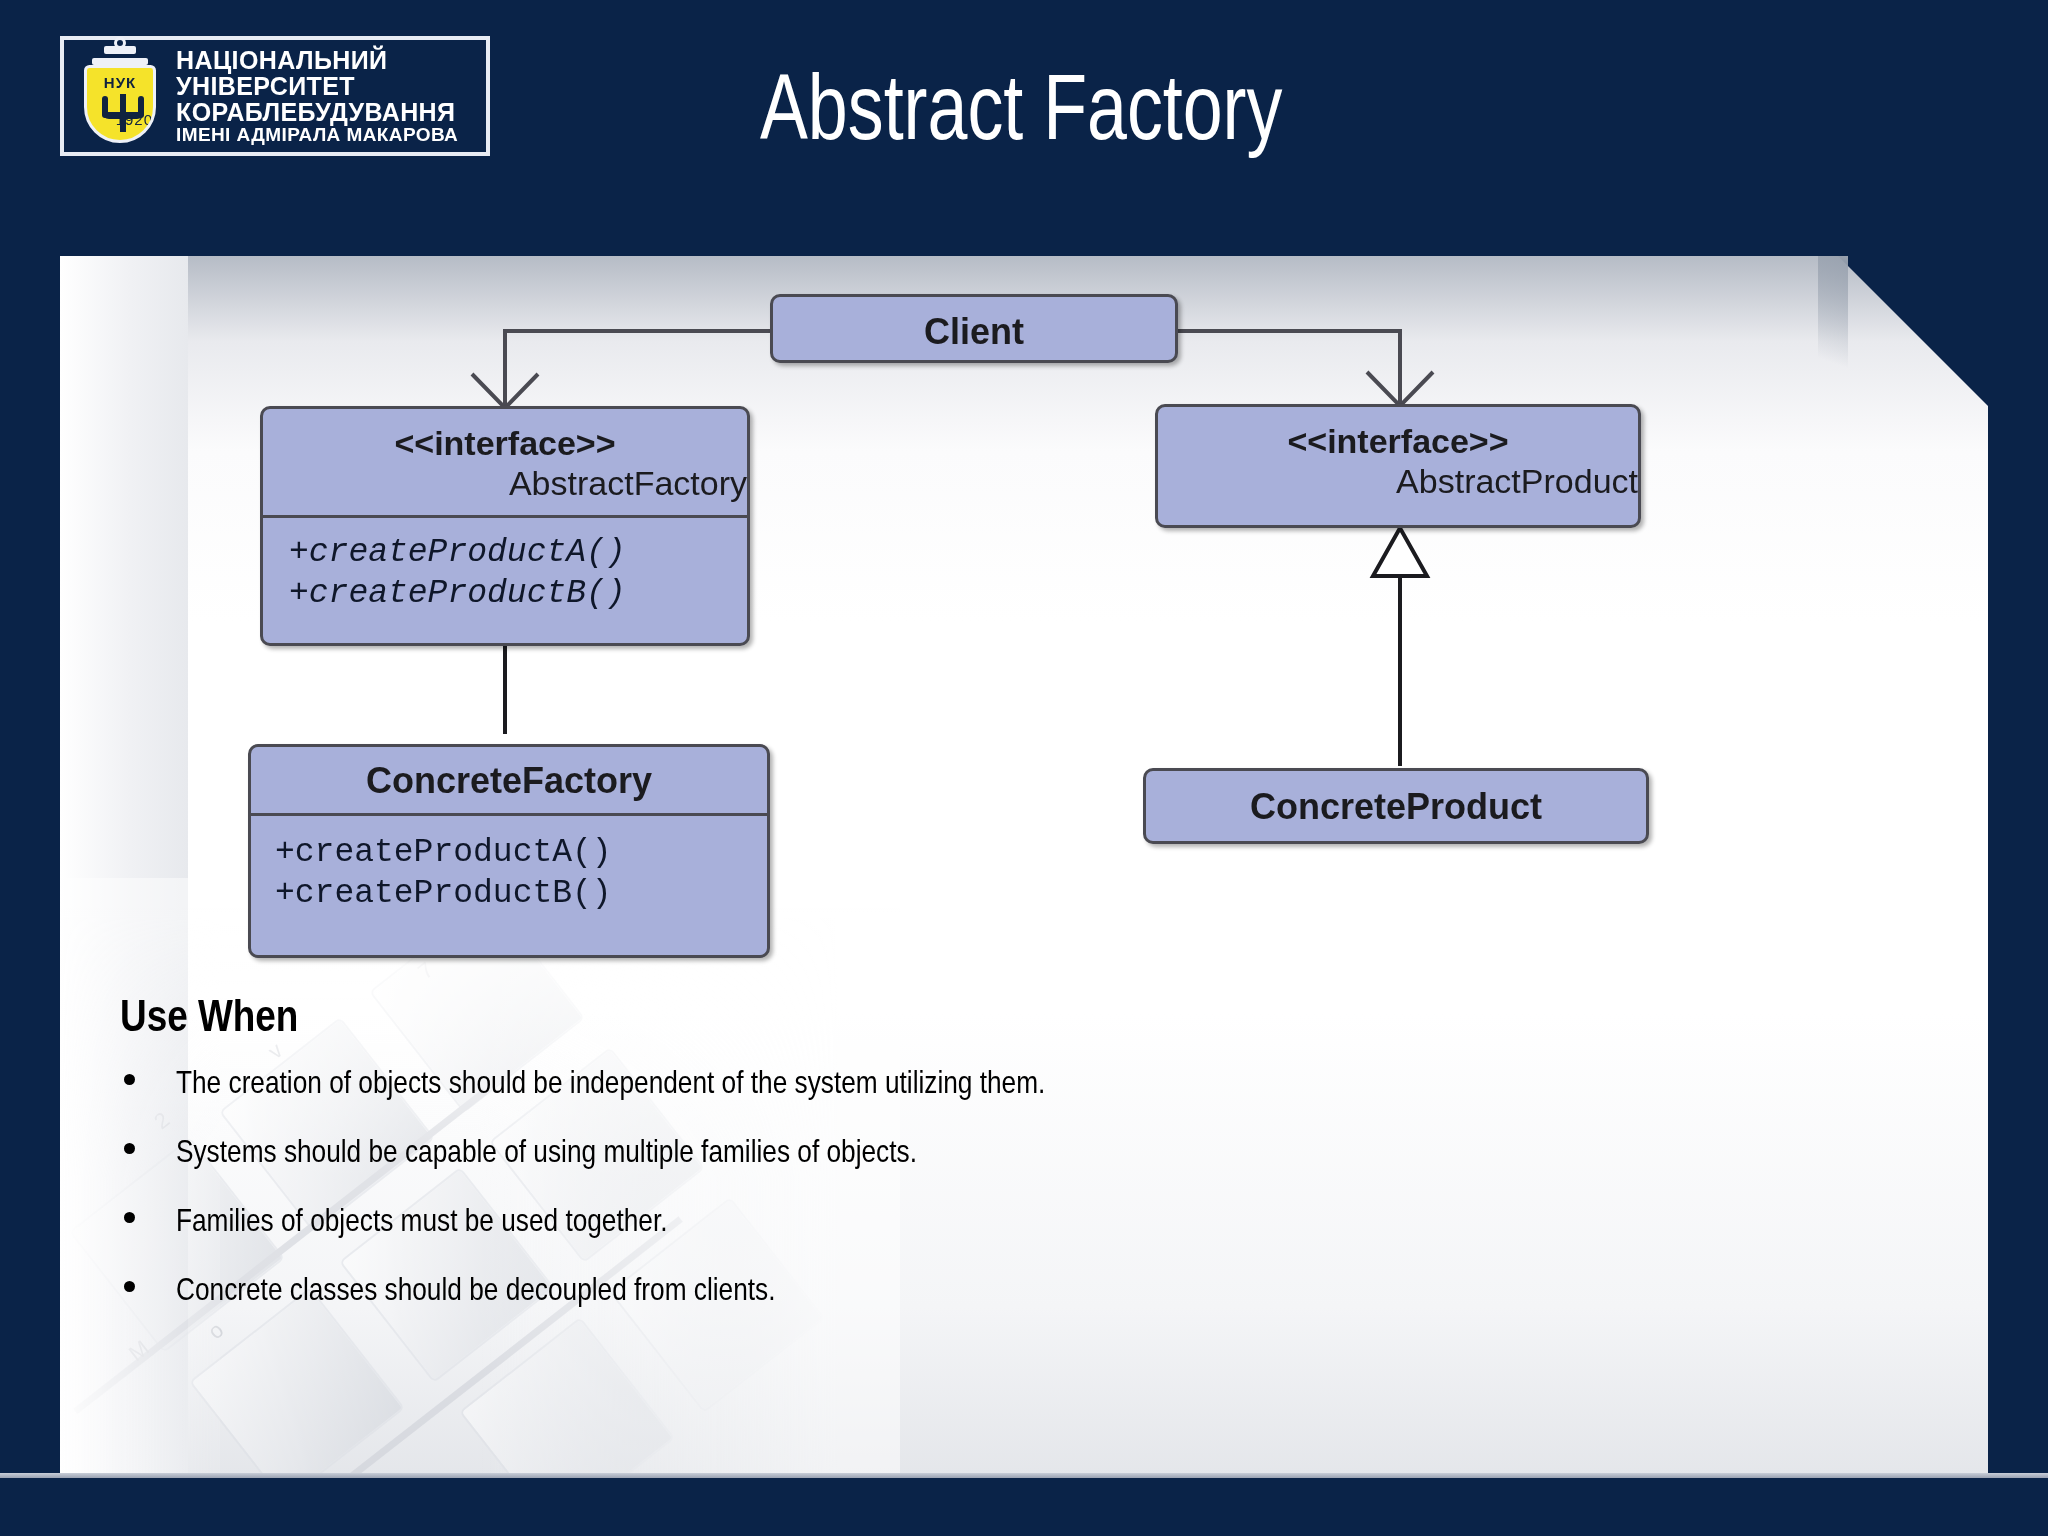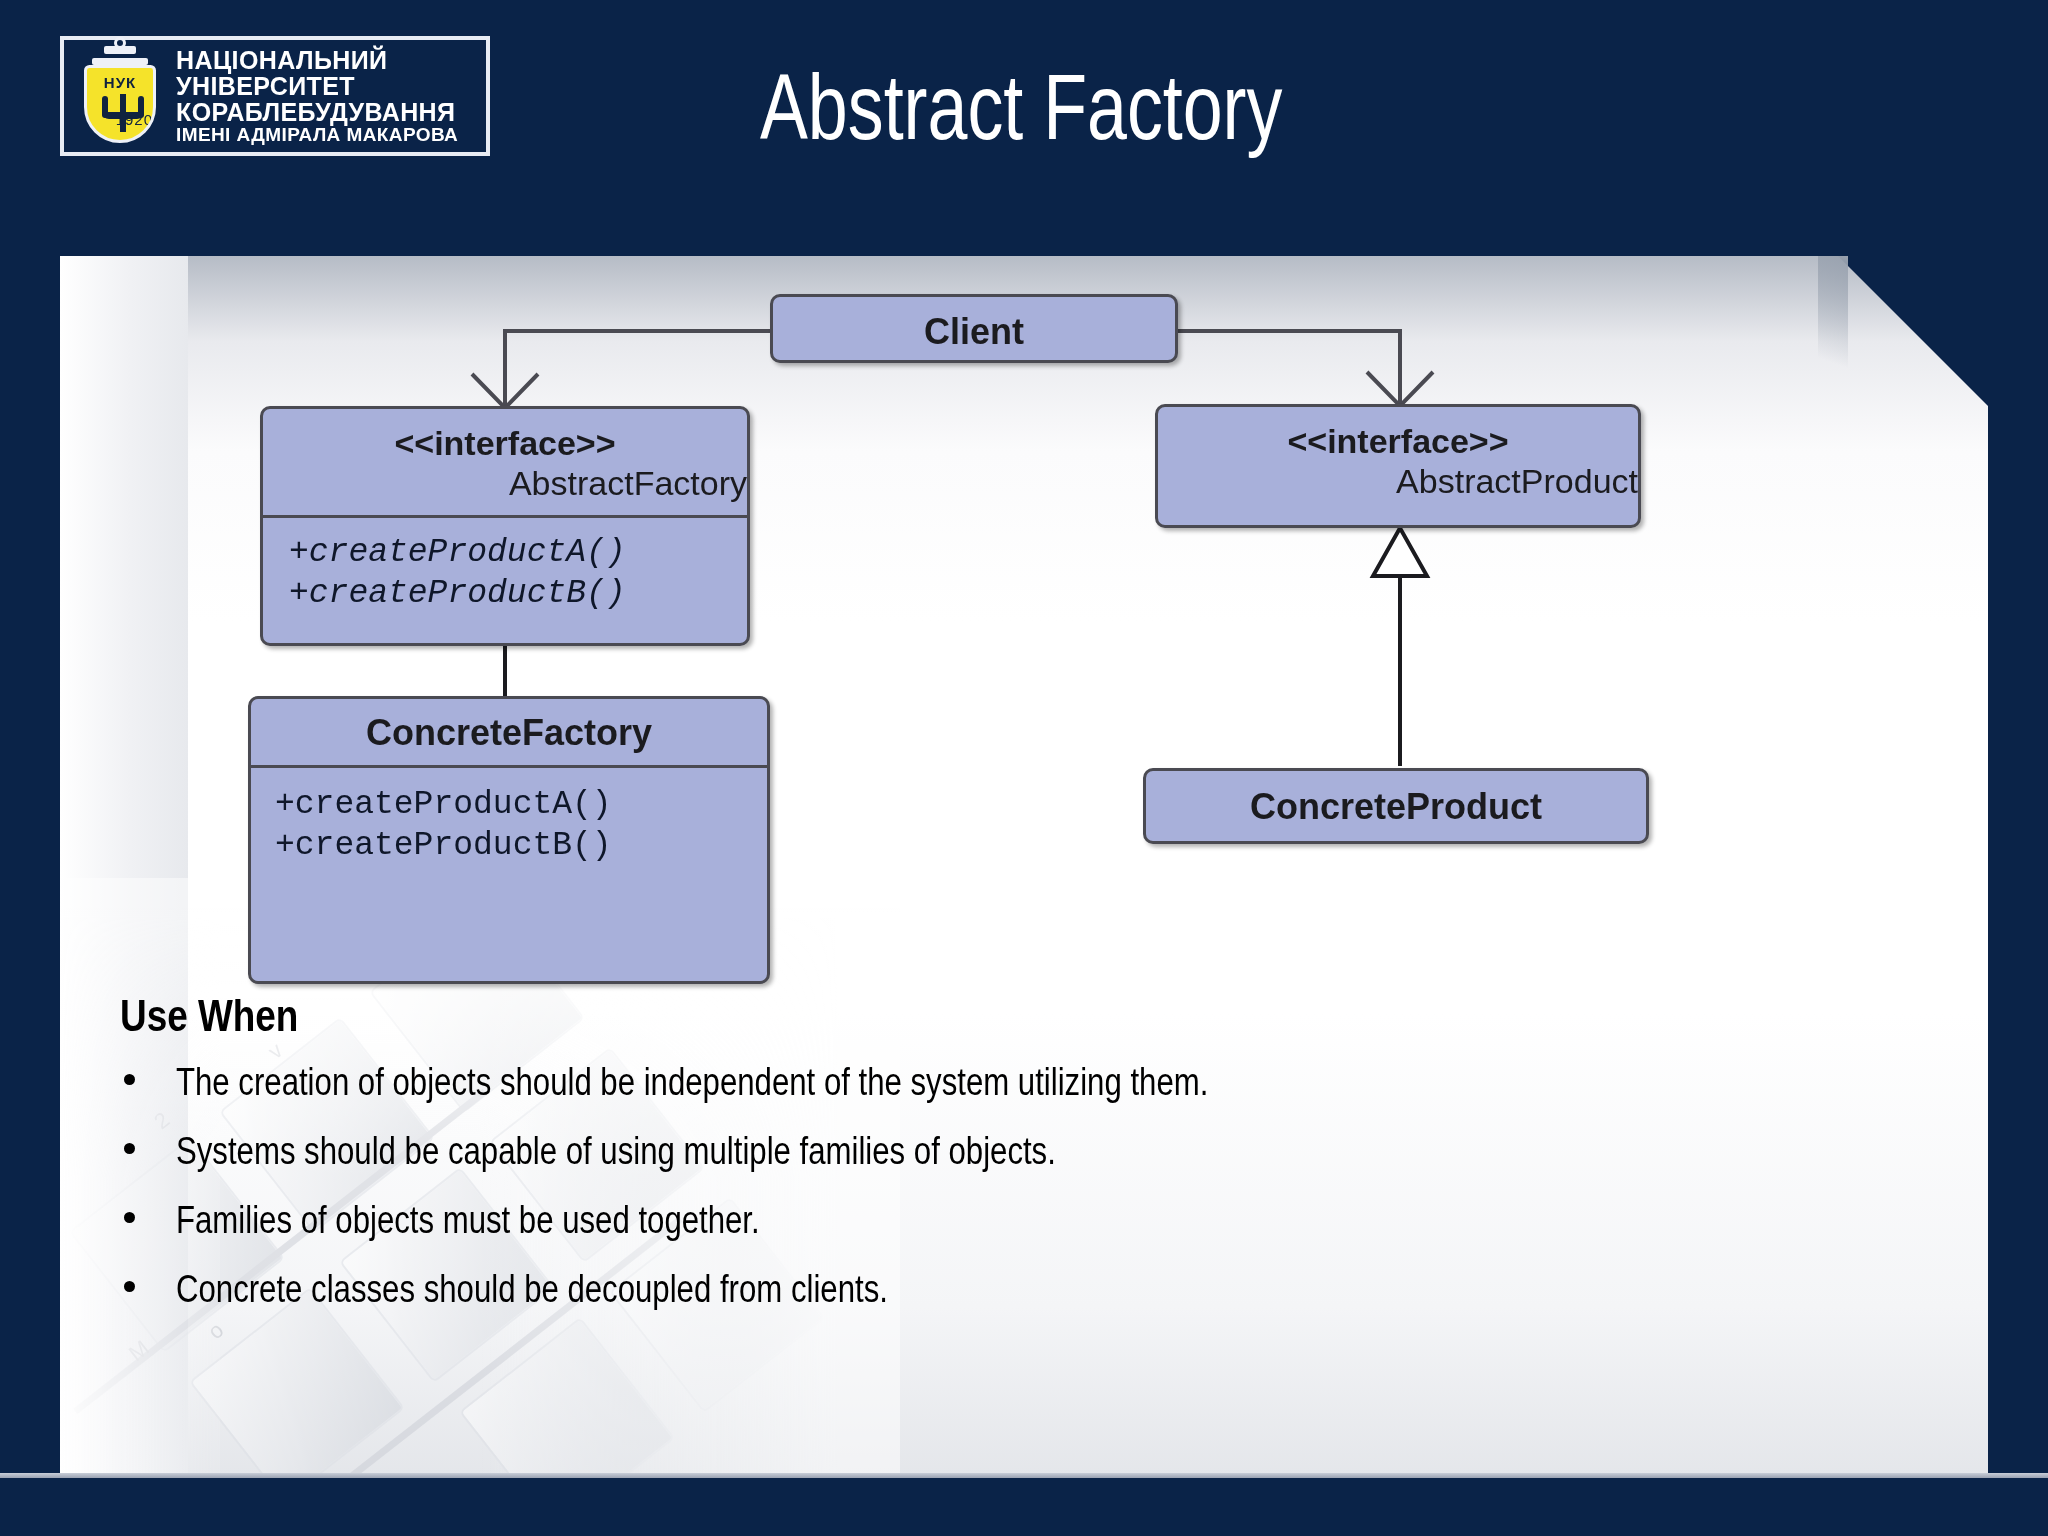--- a/index.html
+++ b/index.html
@@ -86,21 +86,21 @@
   .mitalic{font-style:italic;font-size:33px;line-height:41px;}
   .mplain{font-size:33px;line-height:41px;}
 
   
   #bodytext{position:absolute;left:120px;top:990px;width:1800px;
         color:#000000;
         font-family:"Liberation Sans Narrow","Liberation Sans",sans-serif;}
   #usewhen{font-size:45px;font-weight:bold;line-height:52px;
         transform:scaleX(0.82);transform-origin:left top;white-space:nowrap;}
   .blist{margin:6px 0 0 0;padding:0;list-style:none;}
-  .bitem{position:relative;padding-left:56px;font-size:38px;line-height:69px;
+  .bitem{position:relative;padding-left:56px;font-size:32px;line-height:69px;
         white-space:normal;}
   .bitem>.bx{display:inline-block;transform:scaleX(0.82);transform-origin:left top;}
   .bdot{position:absolute;left:4px;top:26px;width:11px;height:11px;
         background:#000;border-radius:50%;}
 
   
   #footer{position:absolute;left:0;bottom:0;width:2048px;height:58px;
         background:#0a2348;}
   #footer-sheen{position:absolute;left:0;bottom:58px;width:2048px;height:5px;
         background:linear-gradient(180deg,#c9ced8,#9aa2b2);}
@@ -198,21 +198,21 @@
           <div class="iface">&lt;&lt;interface&gt;&gt;</div>
           <div class="cname">AbstractFactory</div>
         </div>
         <div class="umlsep"></div>
         <div class="umlbody" style="padding-top:14px;">
           <div class="mitalic">+createProductA()</div>
           <div class="mitalic">+createProductB()</div>
         </div>
       </div>
 
-      <div class="umlbox" style="left:188px;top:440px;width:522px;height:288px;">
+      <div class="umlbox" style="left:188px;top:488px;width:522px;height:214px;">
         <div class="umlhdr boldname" style="padding-top:12px;height:66px;box-sizing:border-box;">ConcreteFactory</div>
         <div class="umlsep"></div>
         <div class="umlbody" style="padding-top:16px;padding-left:24px;">
           <div class="mplain">+createProductA()</div>
           <div class="mplain">+createProductB()</div>
         </div>
       </div>
 
       <div class="umlbox" style="left:1095px;top:148px;width:486px;height:124px;">
         <div class="umlhdr" style="padding-top:14px;">

